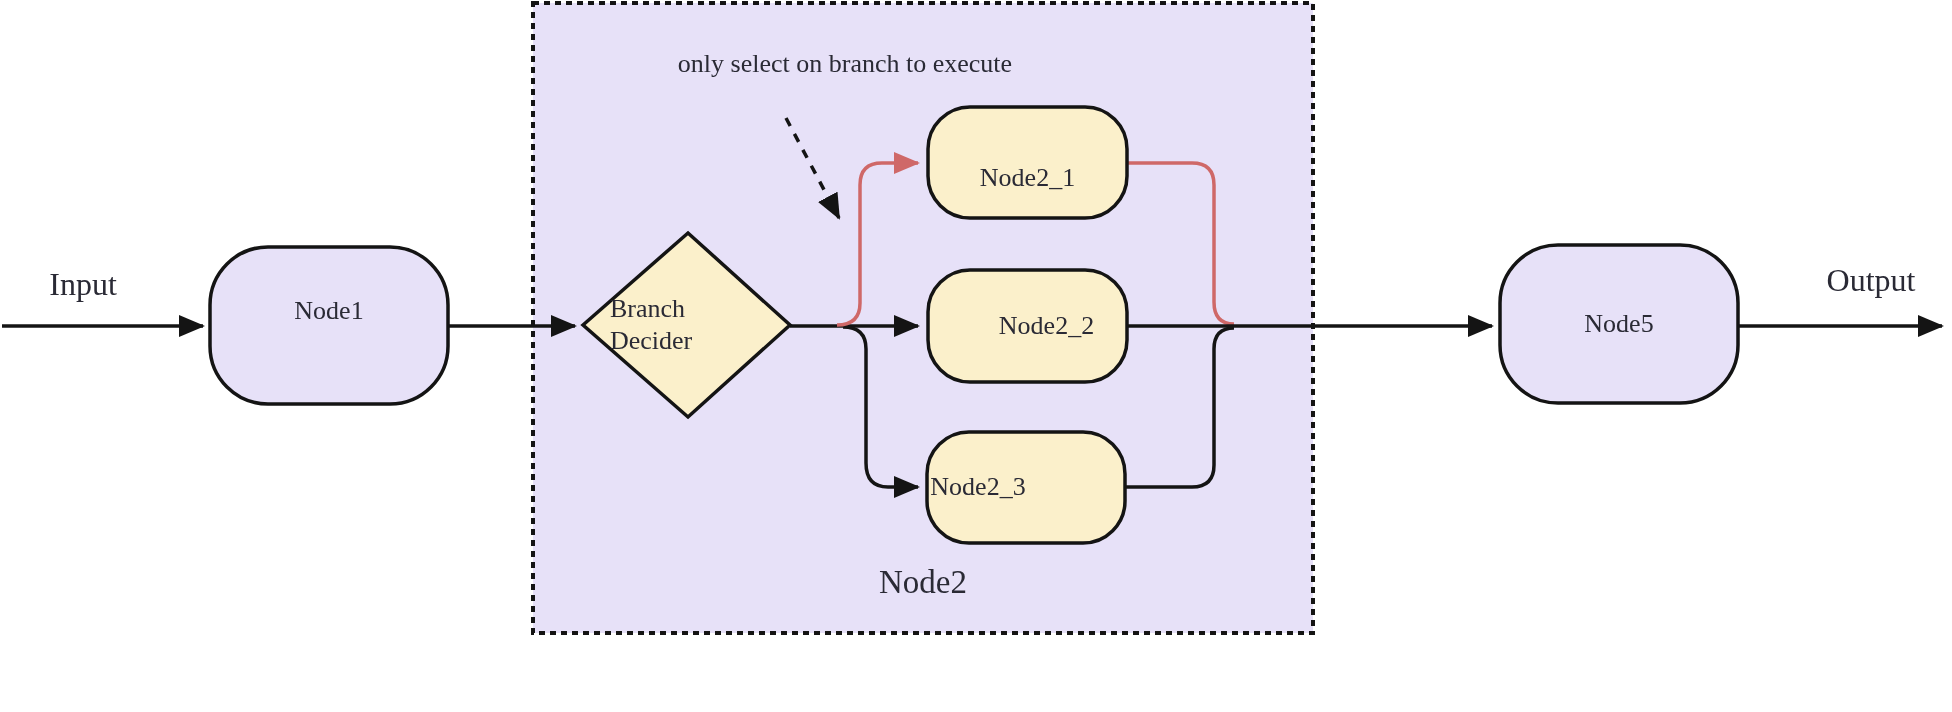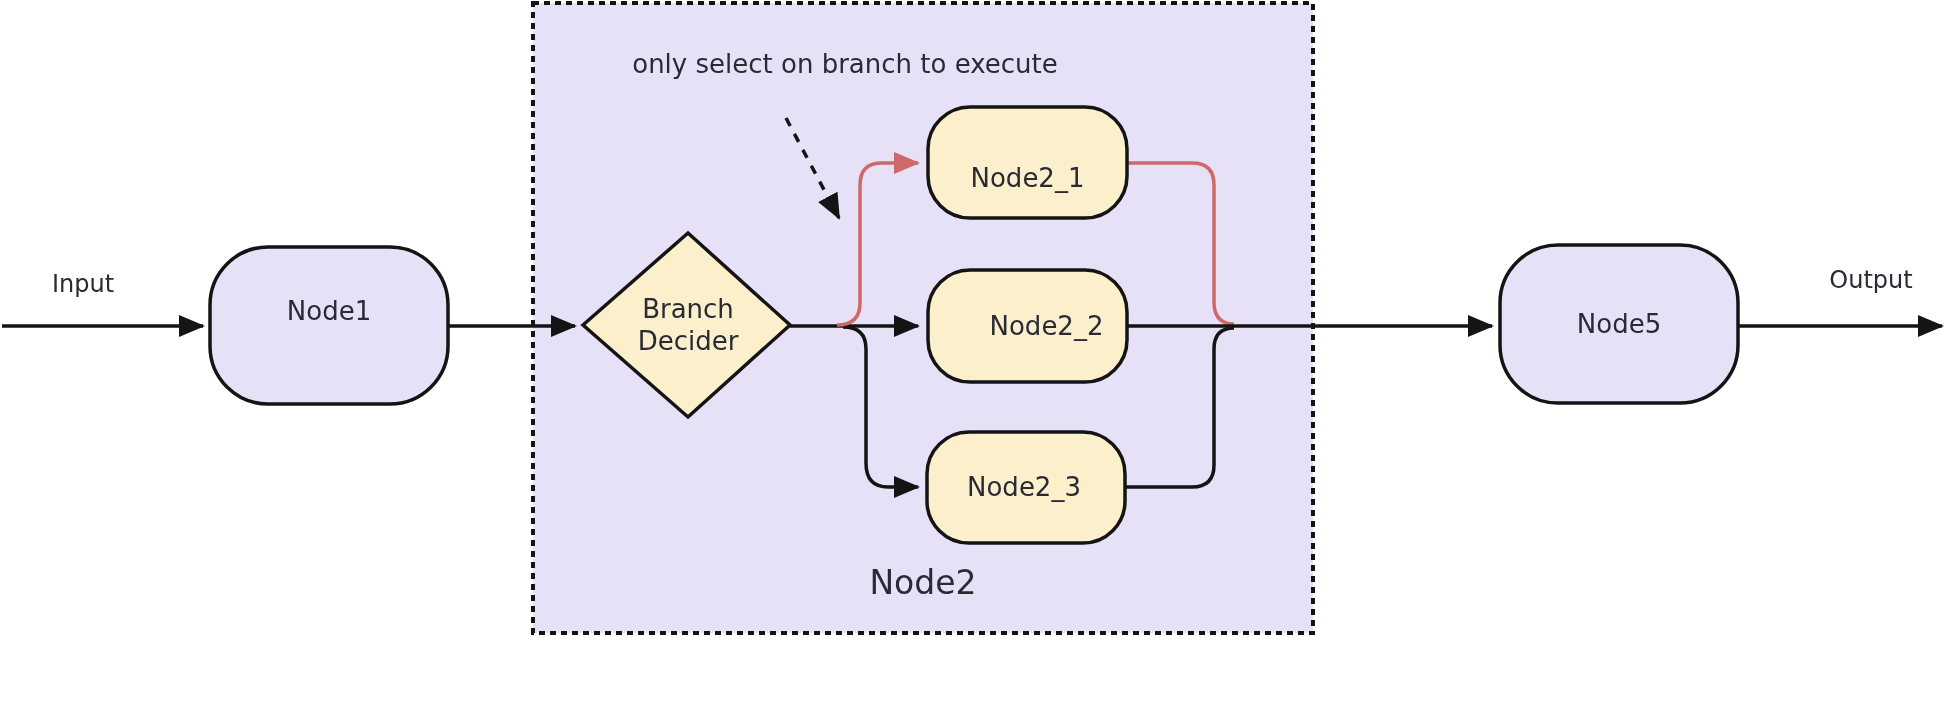--- a/index.html
+++ b/index.html
@@ -20,24 +20,24 @@
   .edge{stroke:var(--line);stroke-width:3.5;fill:none;}
   .edge-red{stroke:var(--red);stroke-width:3.5;fill:none;}
   .edge-dashed{stroke:var(--line);stroke-width:3.5;fill:none;stroke-dasharray:9 9;}
   .group-box{fill:var(--purple);stroke:var(--line);stroke-width:4;stroke-dasharray:6 5;}
   .shape-purple{fill:var(--purple);stroke:var(--line);stroke-width:3.5;}
   .shape-yellow{fill:var(--yellow);stroke:var(--line);stroke-width:3.5;}
   .marker-black{fill:var(--line);}
   .marker-red{fill:var(--red);}
   .label{
     position:absolute;display:flex;align-items:center;justify-content:center;
-    text-align:center;color:var(--text);line-height:1.25;
+    color:var(--text);line-height:1.25;font-family:Liberation Serif, serif;
   }
   .node-label{font-size:26px;}
-  .io-label{font-size:24px;}
+  .io-label{font-size:32px;}
   .annotation-label{font-size:26px;}
   .group-label{font-size:33px;}
   .caption-label{font-size:34px;}
 </style>
 </head>
 <body>
 
 <div class="canvas">
 
   <svg width="1952" height="712" viewBox="0 0 1952 712">
@@ -76,21 +76,21 @@
   <div class="label node-label" style="left:210px;top:247px;width:238px;height:128px;">Node1</div>
 
   <div class="label annotation-label" style="left:620px;top:46px;width:450px;height:36px;">only select on branch to execute</div>
 
   <div class="label node-label" style="left:610px;top:233px;width:156px;height:184px;">Branch Decider</div>
 
   <div class="label node-label" style="left:928px;top:107px;width:199px;height:142px;">Node2_1</div>
 
   <div class="label node-label" style="left:928px;top:270px;width:237px;height:112px;">Node2_2</div>
 
-  <div class="label node-label" style="left:935px;top:432px;width:178px;height:111px;">Node2_3</div>
+  <div class="label node-label" style="left:889px;top:432px;width:178px;height:111px;">Node2_3</div>
 
   <div class="label group-label" style="left:843px;top:562px;width:160px;height:42px;">Node2</div>
 
 
   <div class="label node-label" style="left:1500px;top:245px;width:238px;height:158px;border-radius:30px;">Node5</div>
 
   <div class="label io-label" style="left:1806px;top:262px;width:130px;height:36px;">Output</div>
 
 </div>
 

